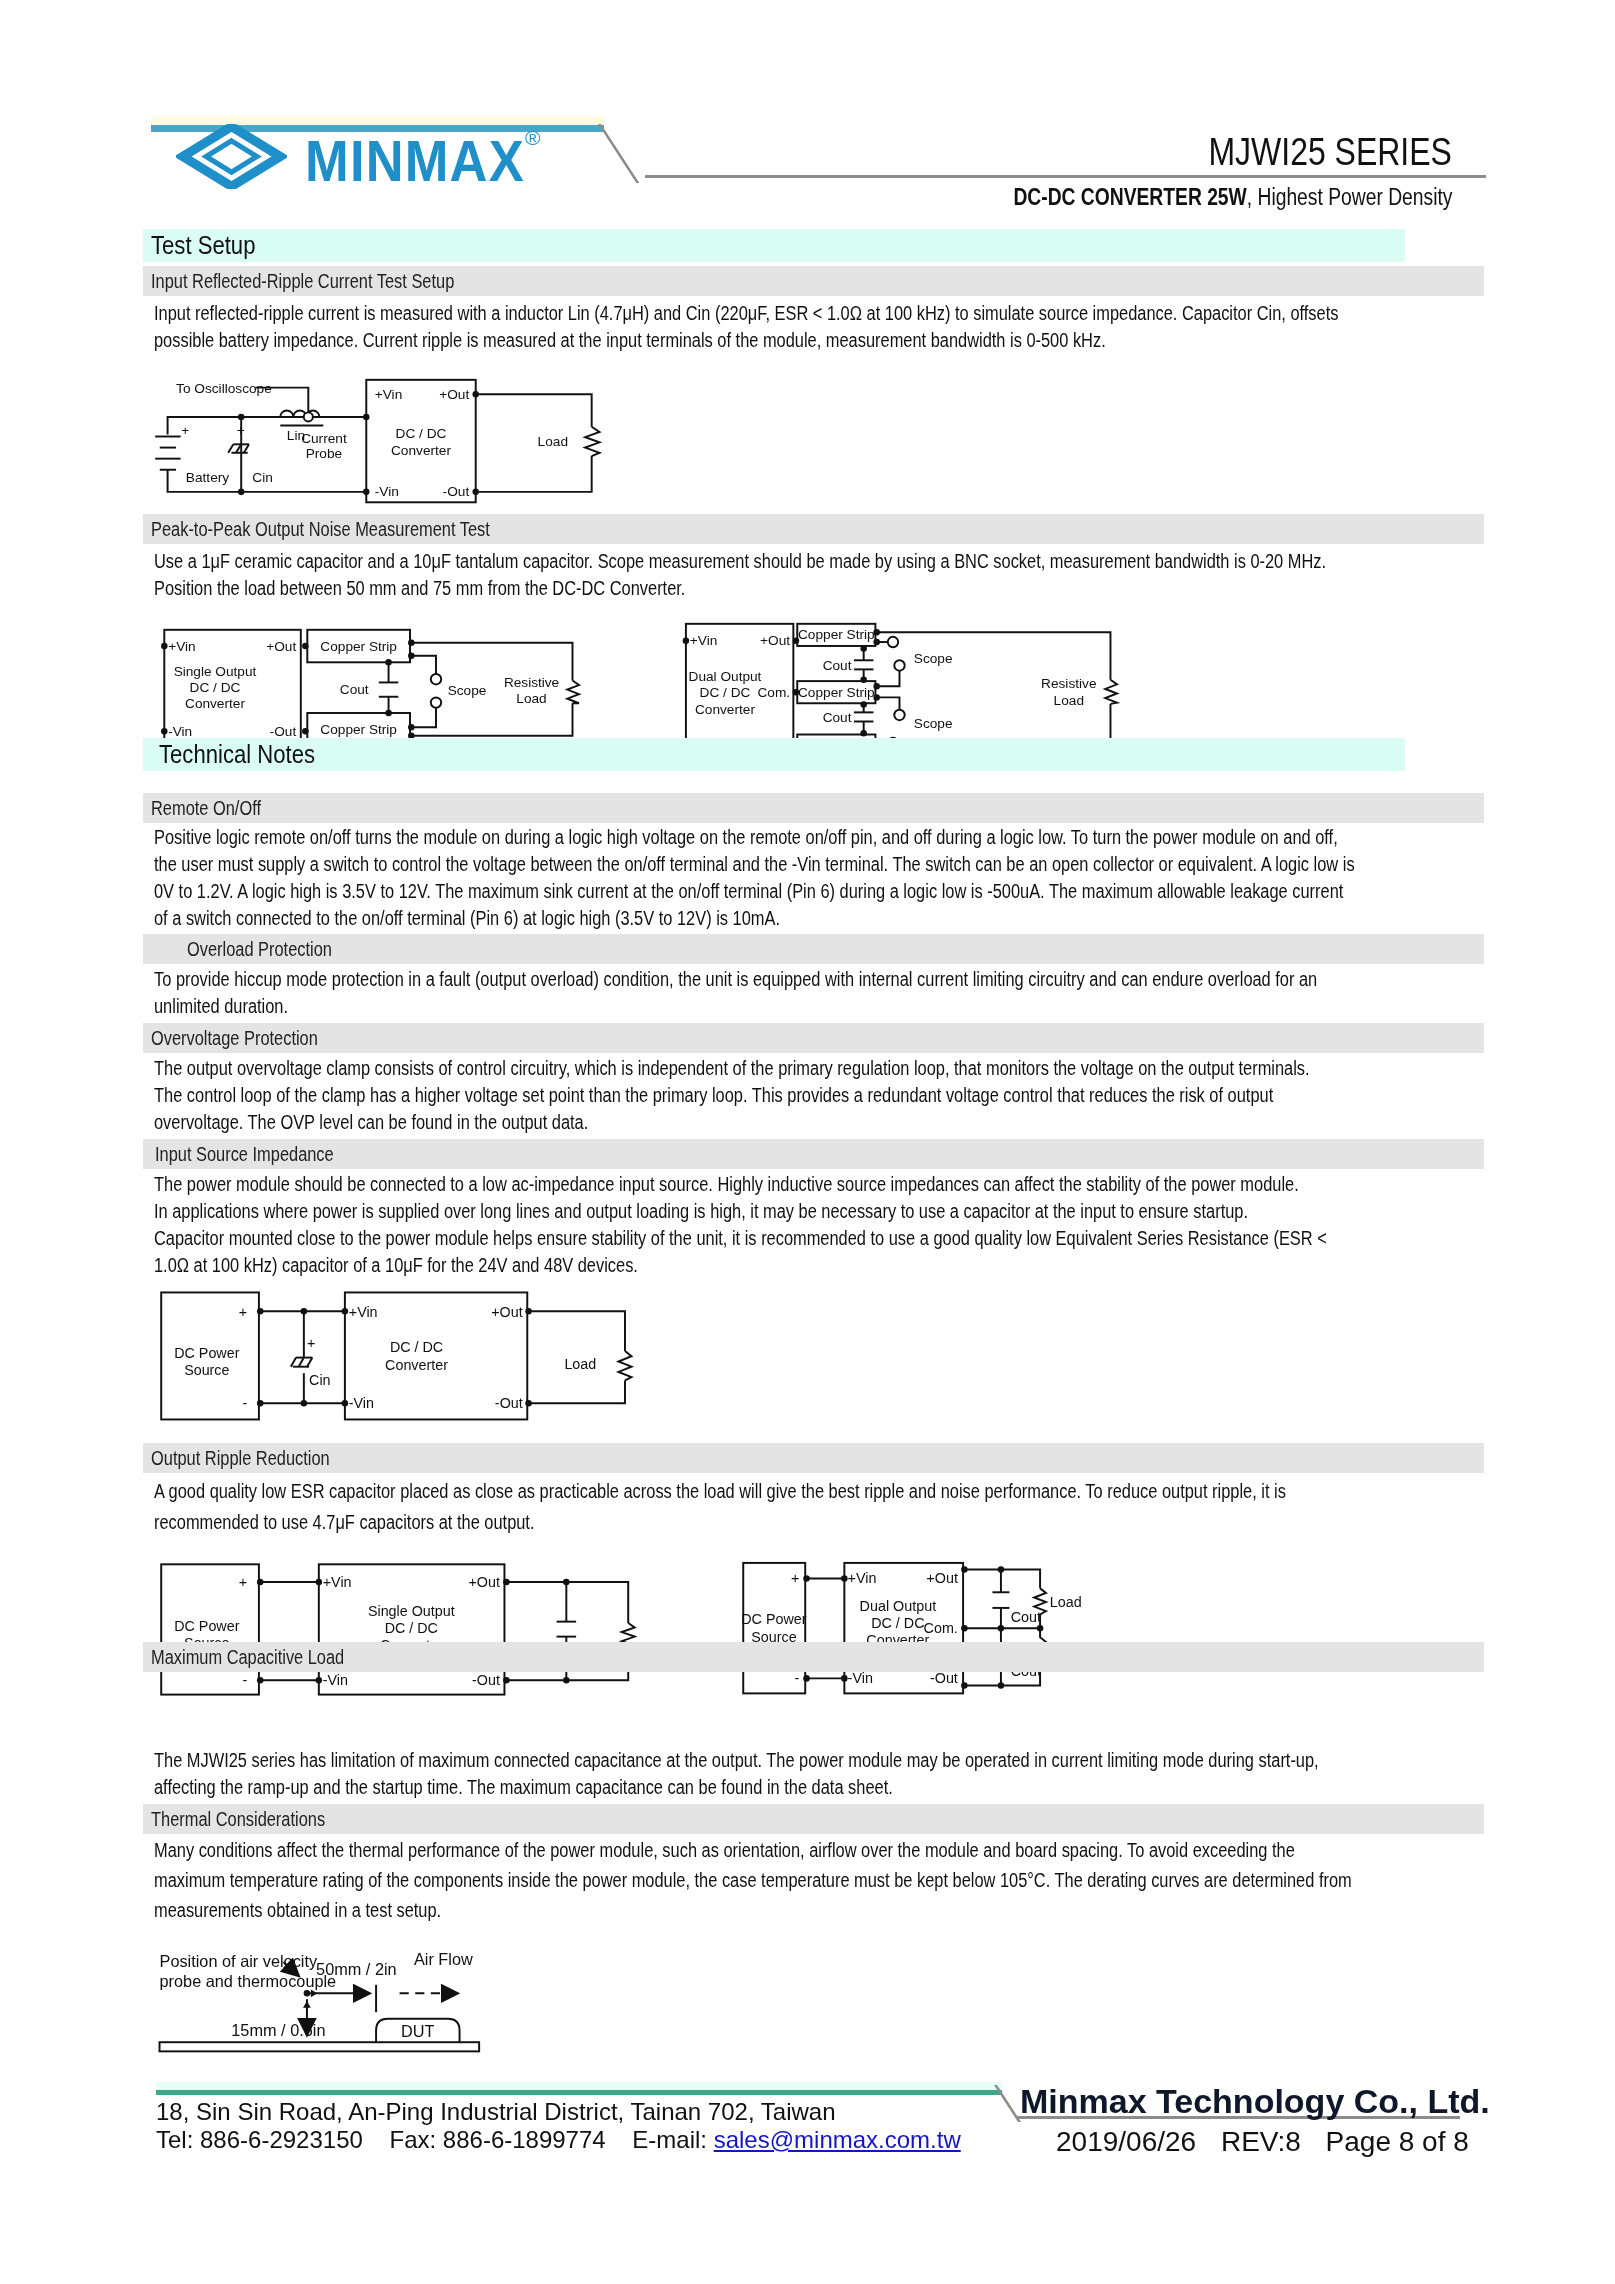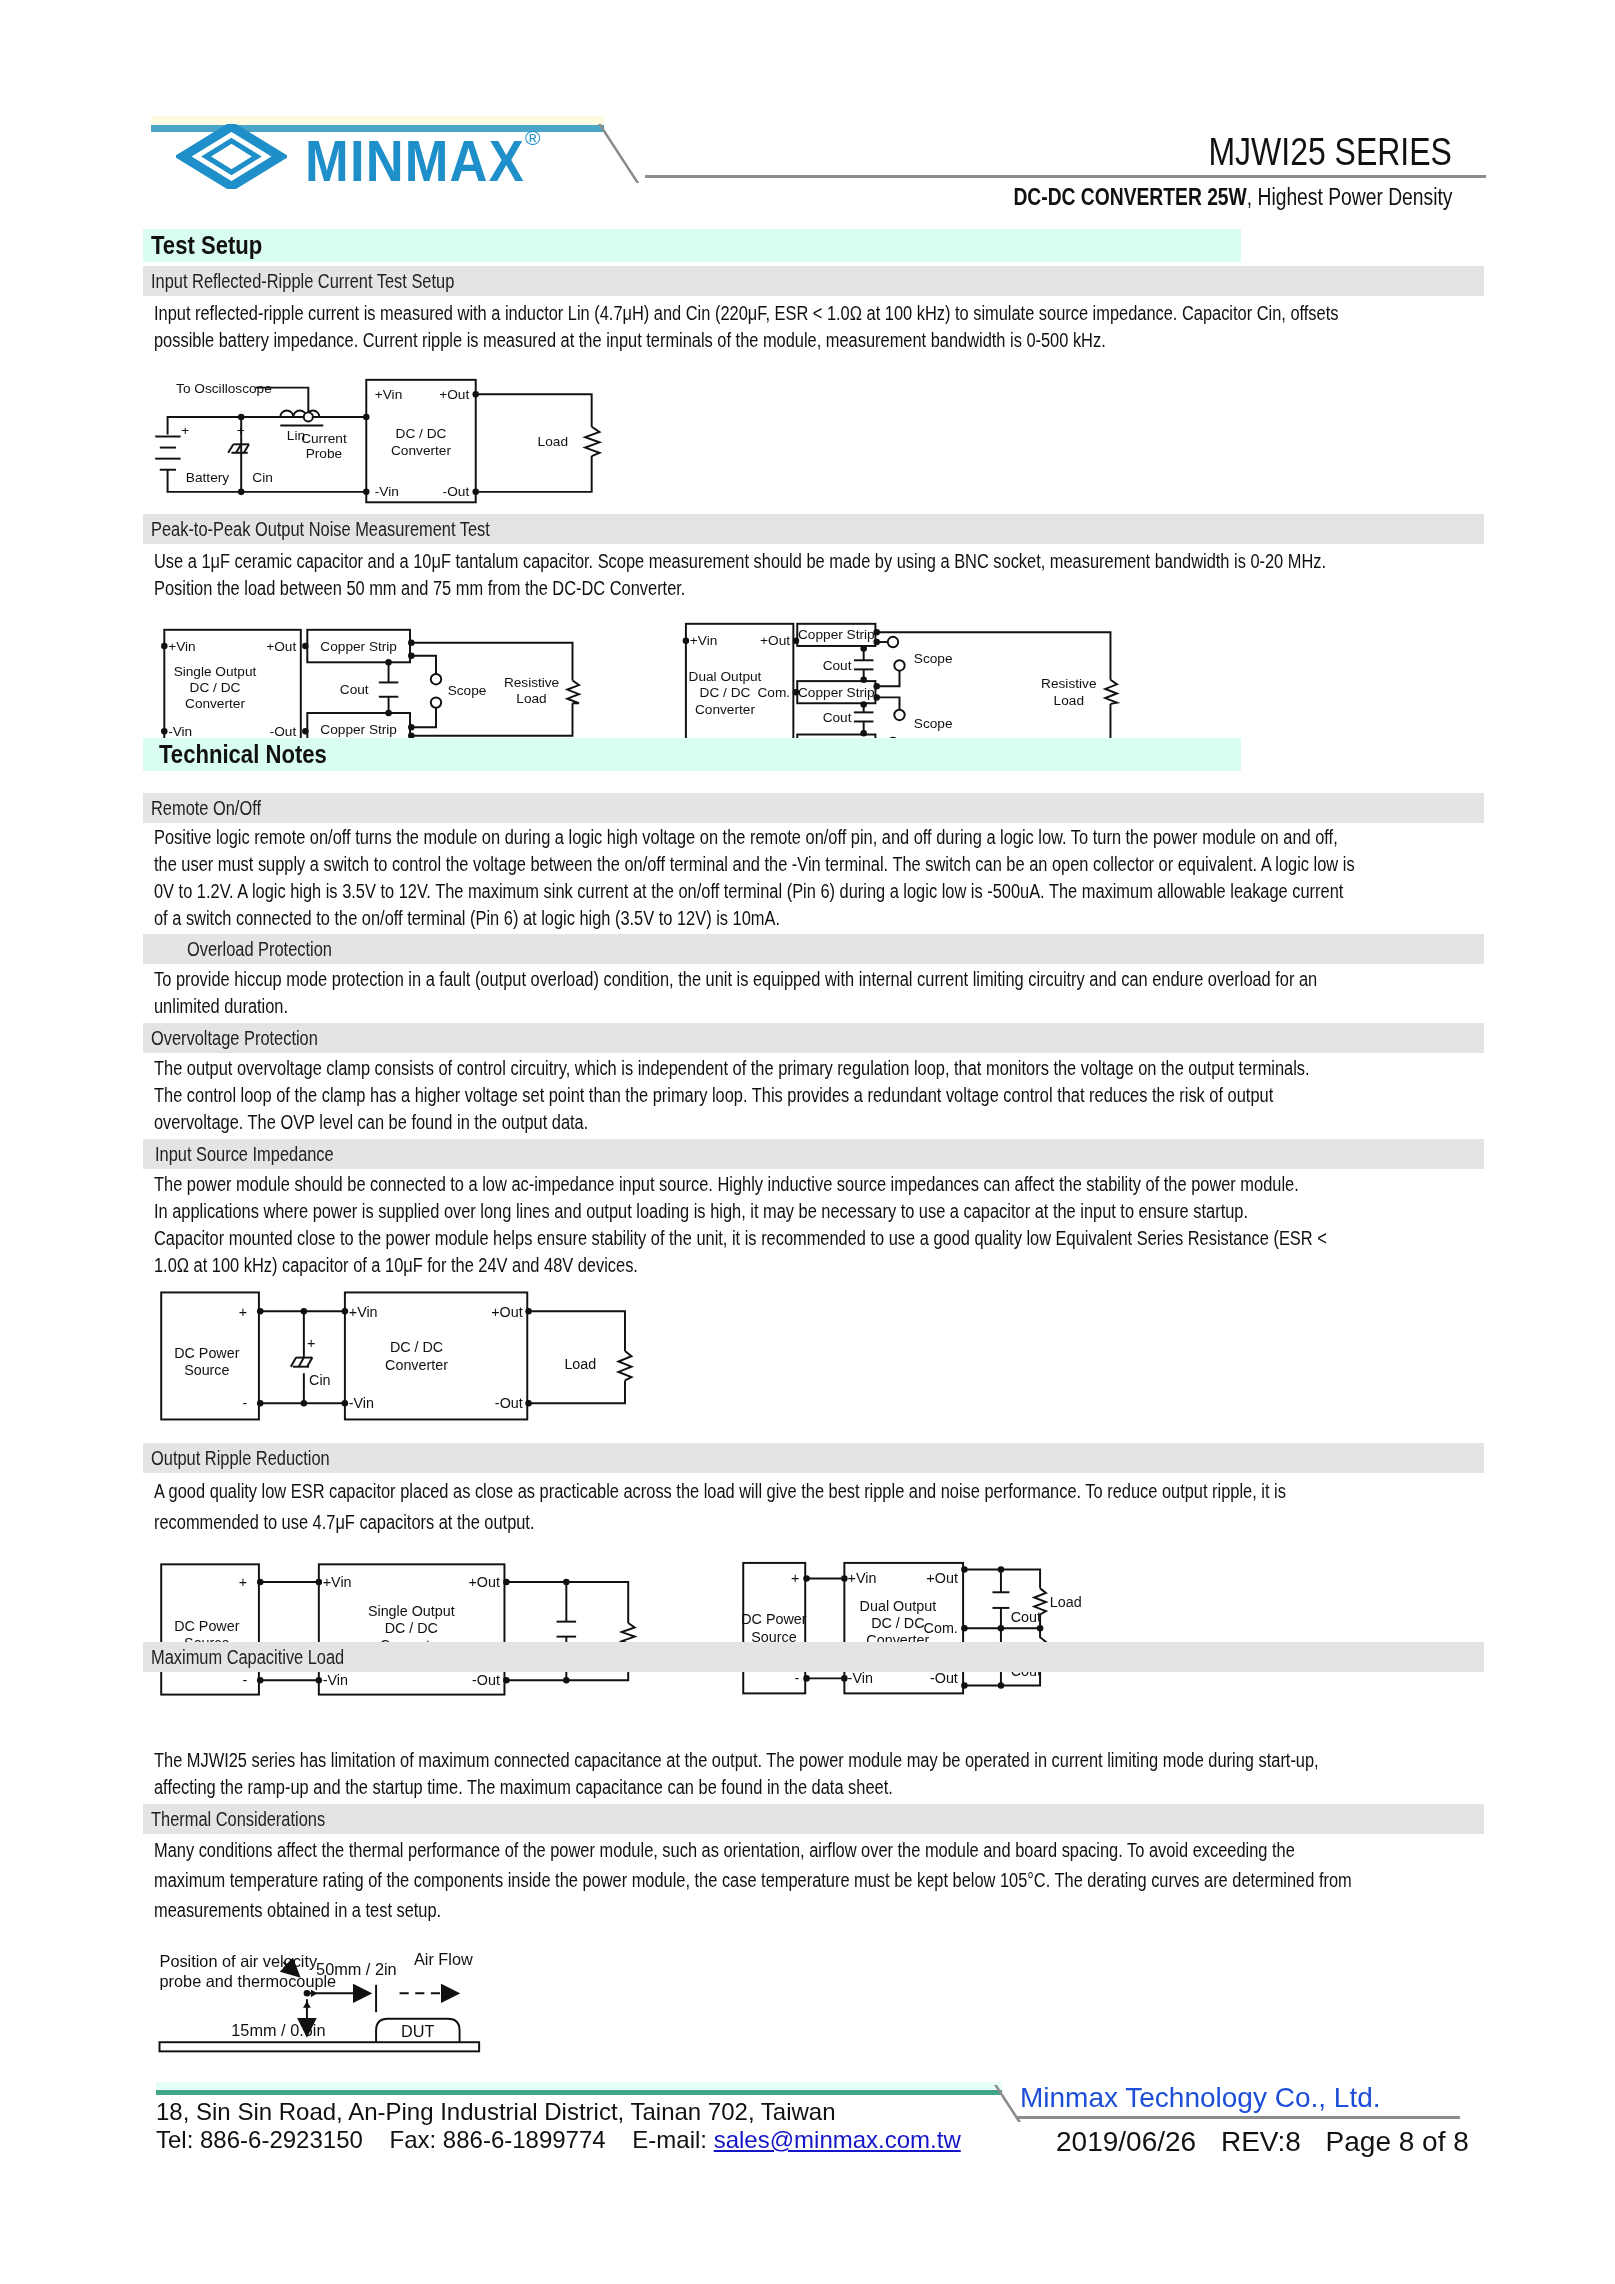--- a/index.html
+++ b/index.html
@@ -11,35 +11,35 @@
   .logo-bar-top { left:151px; top:116px; width:453px; height:9px; background:#fffbe0; }
   .header-rule { left:645px; top:175px; width:841px; height:2.6px; background:#8c8c8c; }
   .header-slant { left:598px; top:124px; width:2.6px; height:59px; background:#8c8c8c; transform:skewX(33deg); transform-origin:top left; }
   .logo-text { left:305px; top:128px; font-size:57px; font-weight:bold; color:#1e8fc9; letter-spacing:1.3px; transform:scaleX(0.92); transform-origin:left; }
   .logo-reg { left:525px; top:126px; font-size:21px; color:#1e8fc9; }
   .series-title { right:164px; top:130px; font-size:39px; color:#111; transform:scaleX(0.82); transform-origin:right; white-space:nowrap; }
   .series-sub { right:164px; top:184px; font-size:23.5px; color:#111; transform:scaleX(0.82); transform-origin:right; white-space:nowrap; }
   .series-sub b { font-weight:bold; }
 
   
-  .sec-h { left:143px; width:1098px; height:33px; background:#d9fdf3; font-size:26px; line-height:33px; padding-left:7.8px; box-sizing:border-box;font-weight:bold; }
+  .sec-h { left:143px; width:1262px; height:33px; background:#d9fdf3; font-size:26px; line-height:33px; padding-left:7.8px; box-sizing:border-box; }
   .sec-h span { display:inline-block; transform:scaleX(0.85); transform-origin:left; white-space:nowrap; }
   .sub-h { left:143px; width:1341px; height:30px; background:#e4e4e4; font-size:20px; line-height:30px; padding-left:7.8px; box-sizing:border-box; }
   .sub-h span { display:inline-block; transform:scaleX(0.82); transform-origin:left; white-space:nowrap; color:#222; }
   .para { left:154px; width:1551px; font-size:20px; line-height:27px; color:#111; transform:scaleX(0.82); transform-origin:left top; }
   .para p { margin:0; }
 
   svg text { font-family:"Liberation Sans", "DejaVu Sans", sans-serif; fill:#111; }
 
   
   .footer-rule { left:156px; top:2090px; width:846px; height:5.2px; background:#3fa68a; }
   .footer-rule-top { left:156px; top:2082px; width:846px; height:7.8px; background:#e6fff6; }
   .footer-rule2 { left:1017px; top:2116px; width:443px; height:2.6px; background:#8c8c8c; }
   .footer-slant { left:994px; top:2085px; width:2.6px; height:37px; background:#8c8c8c; transform:skewX(33deg); transform-origin:top left; }
-  .company { left:1020px; top:2082px; font-size:28px; font-weight:normal; color:#1d4ed8; white-space:nowrap; }
+  .company { left:1020px; top:2082px; font-size:34px; font-weight:bold; color:#0f172a; white-space:nowrap; }
   .addr { left:156px; top:2098px; font-size:24px; color:#111; white-space:nowrap; }
   .contact { left:156px; top:2126px; font-size:24px; color:#111; white-space:nowrap; }
   .contact a { color:#1515c8; text-decoration:underline;margin-top:8px; }
   .revinfo { left:1056px; top:2126px; font-size:28px; color:#111; white-space:nowrap; }
   .revinfo span { margin-right:17px; }
 </style>
 </head>
 <body>
 
 <div class="abs logo-bar-top"></div>

